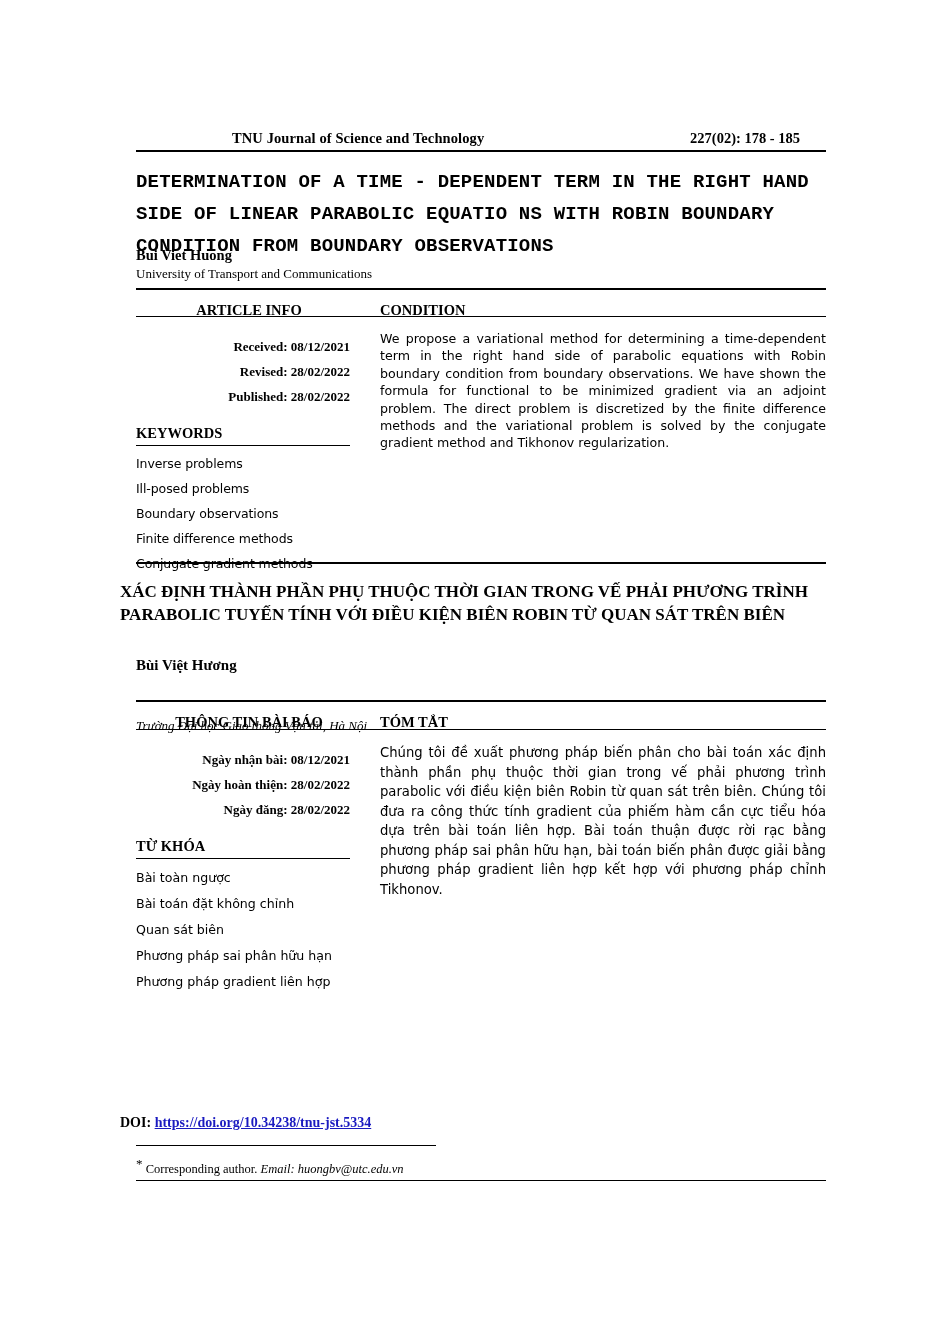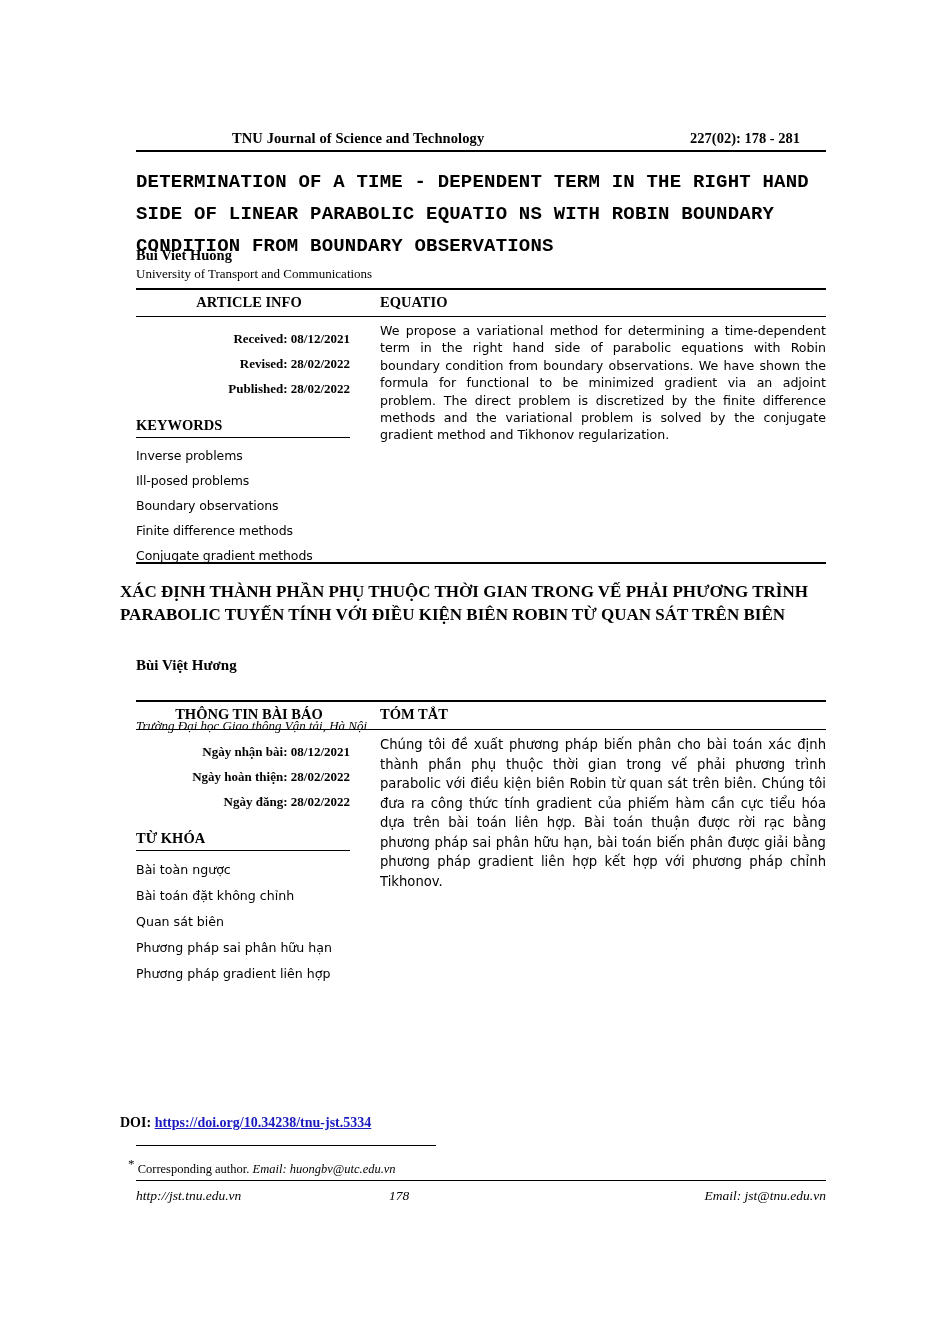--- a/index.html
+++ b/index.html
@@ -84,20 +84,21 @@
     top: 266px;
     left: 136px;
     font-size: 13px;
   }
 
   
   .tbl {
     position: absolute;
     left: 136px;
     width: 690px;
+    margin-top: 8px;
   }
   .tbl .hdr {
     display: flex;
   }
   .col-left {
     width: 232px;
     box-sizing: border-box;
   }
   .col-right {
     width: 458px;
@@ -183,21 +184,21 @@
     top: 1115px;
     font-weight: bold;
     font-size: 14px;
   }
   .doi a {
     color: #1a1ac0;
     text-decoration: underline;
   }
   .corr {
     position: absolute;
-    left: 128px;
+    left: 136px;
     top: 1156px;
     font-size: 12.5px;
   }
   .corr .star {
     font-size: 13px;
     vertical-align: super;
   }
   .corr em { font-style: italic; }
   .footer {
     position: absolute;
@@ -212,37 +213,37 @@
   .footer .fc { margin-left: auto; margin-right: auto; }
   .footer .fr { margin-left: auto; }
 </style>
 </head>
 <body>
 
 <div class="page">
 
   <div class="runhead">
     <div class="runhead-journal">TNU Journal of Science and Technology</div>
-    <div class="runhead-issue">227(02): 178 - 281</div>
+    <div class="runhead-issue">227(02): 178 - 185</div>
   </div>
   <div class="rule-thick" style="top:150px;"></div>
 
   <div class="title-en">DETERMINATION OF A TIME - DEPENDENT TERM IN THE RIGHT HAND SIDE OF LINEAR PARABOLIC EQUATIO NS WITH ROBIN BOUNDARY CONDITION FROM BOUNDARY OBSERVATIONS</div>
   <div class="author-en">Bui Viet Huong</div>
   <div class="affil-en">University of Transport and Communications</div>
 
   <div class="rule-thick" style="top:288px;"></div>
 
   <div class="tbl" style="top:294px;">
     <div class="hdr">
       <div class="col-left">
         <div class="hdr-label hdr-left-center">ARTICLE INFO</div>
       </div>
       <div class="col-right">
-        <div class="hdr-label">EQUATIO</div>
+        <div class="hdr-label">CONDITION</div>
       </div>
     </div>
   </div>
 
   <div class="rule-thin" style="top:316px;"></div>
 
   <div class="tbl" style="top:322px;">
     <div class="hdr">
       <div class="col-left">
         <div class="meta-line">Received: 08/12/2021</div>
@@ -313,19 +314,14 @@
   <div class="rule-thin" style="top:1145px; width:300px;"></div>
 
   <div class="corr">
     <span class="star">*</span>
     <span>Corresponding author.</span>
     <em>Email: huongbv@utc.edu.vn</em>
   </div>
 
   <div class="rule-thin" style="top:1180px;"></div>
 
-  <div class="footer">
-    <div class="fl">http://jst.tnu.edu.vn</div>
-    <div class="fc">178</div>
-    <div class="fr">Email: jst@tnu.edu.vn</div>
-  </div>
 
 </div>
 
 </body></html>

